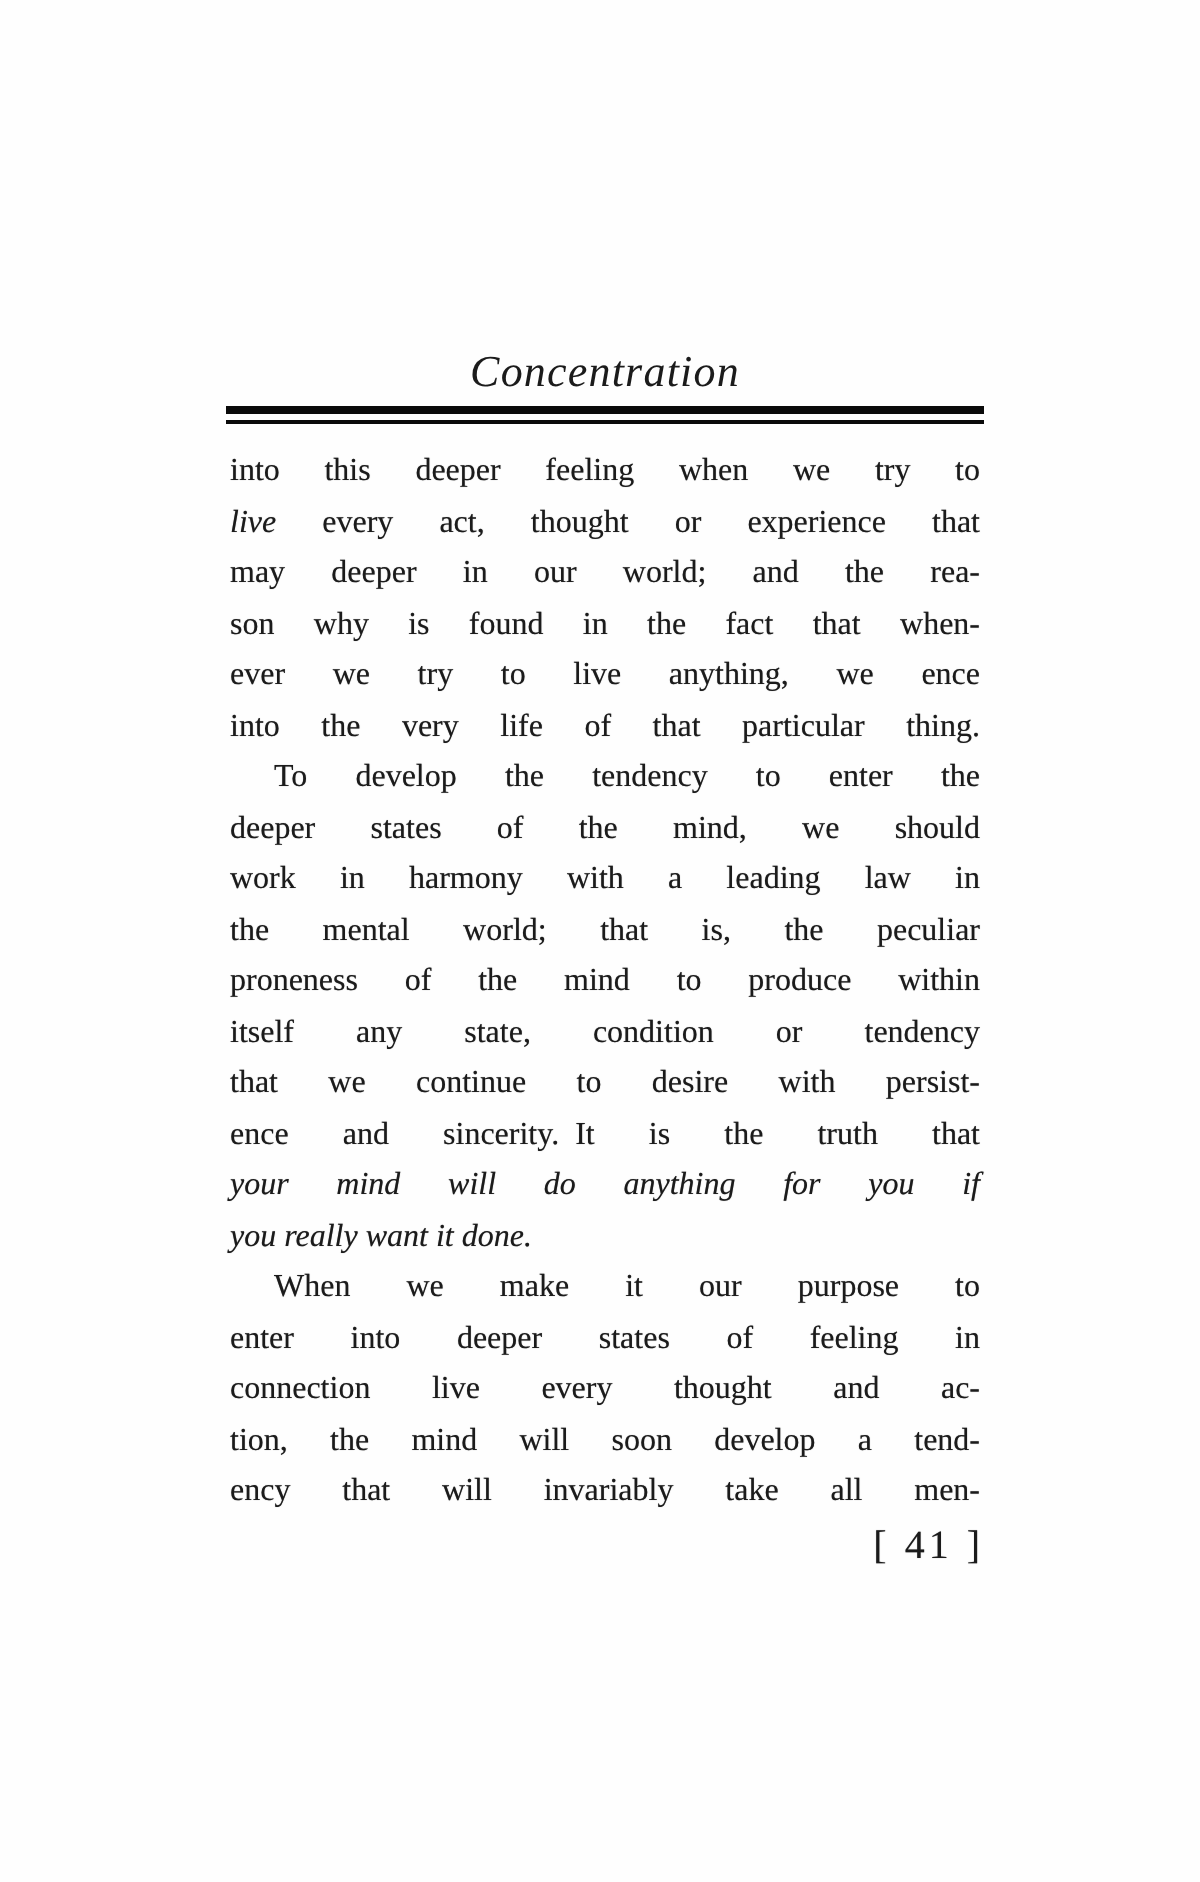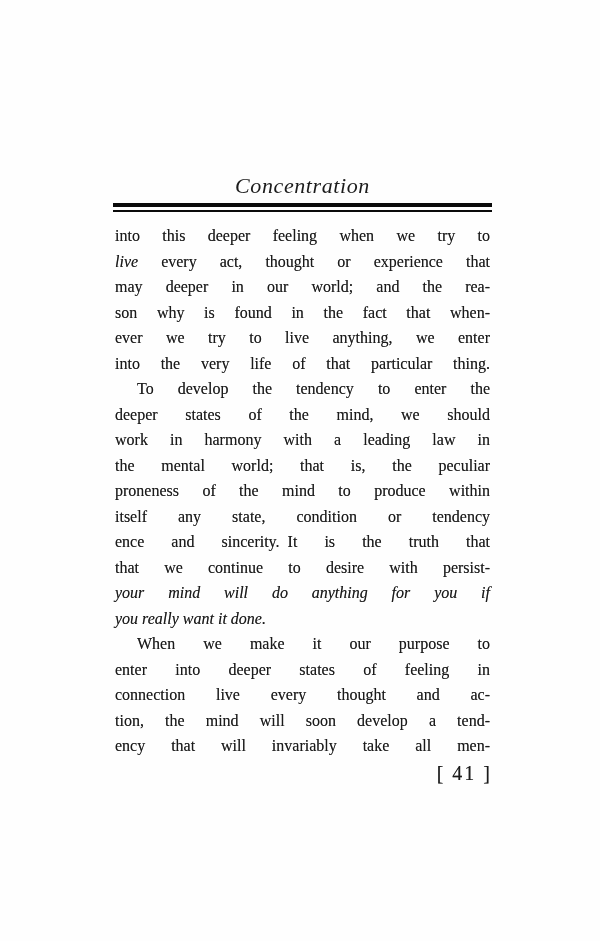--- a/index.html
+++ b/index.html
@@ -71,30 +71,30 @@
       <div class="running-title">Concentration</div>
       <div class="rule-thick"></div>
       <div class="rule-thin"></div>
     </div>
 
     <div class="text-block">
         <div class="line j"><span>into this deeper feeling when we try to</span></div>
         <div class="line j"><span class="it">live</span><span> every act, thought or experience that</span></div>
         <div class="line j"><span>may deeper in our world; and the rea-</span></div>
         <div class="line j"><span>son why is found in the fact that when-</span></div>
-        <div class="line j"><span>ever we try to live anything, we enter</span></div>
+        <div class="line j"><span>ever we try to live anything, we ence</span></div>
         <div class="line j"><span>into the very life of that particular thing.</span></div>
         <div class="line j ind"><span>To develop the tendency to enter the</span></div>
         <div class="line j"><span>deeper states of the mind, we should</span></div>
         <div class="line j"><span>work in harmony with a leading law in</span></div>
         <div class="line j"><span>the mental world; that is, the peculiar</span></div>
         <div class="line j"><span>proneness of the mind to produce within</span></div>
         <div class="line j"><span>itself any state, condition or tendency</span></div>
+        <div class="line j"><span>that we continue to desire with persist-</span></div>
         <div class="line j"><span>ence and sincerity. It is the truth that</span></div>
-        <div class="line j"><span>that we continue to desire with persist-</span></div>
         <div class="line j"><span class="it">your mind will do anything for you if</span></div>
         <div class="line"><span class="it">you really want it done.</span></div>
         <div class="line j ind"><span>When we make it our purpose to</span></div>
         <div class="line j"><span>enter into deeper states of feeling in</span></div>
         <div class="line j"><span>connection live every thought and ac-</span></div>
         <div class="line j"><span>tion, the mind will soon develop a tend-</span></div>
         <div class="line j"><span>ency that will invariably take all men-</span></div>
       </div>
 
     <div class="page-number">[ 41 ]</div>

